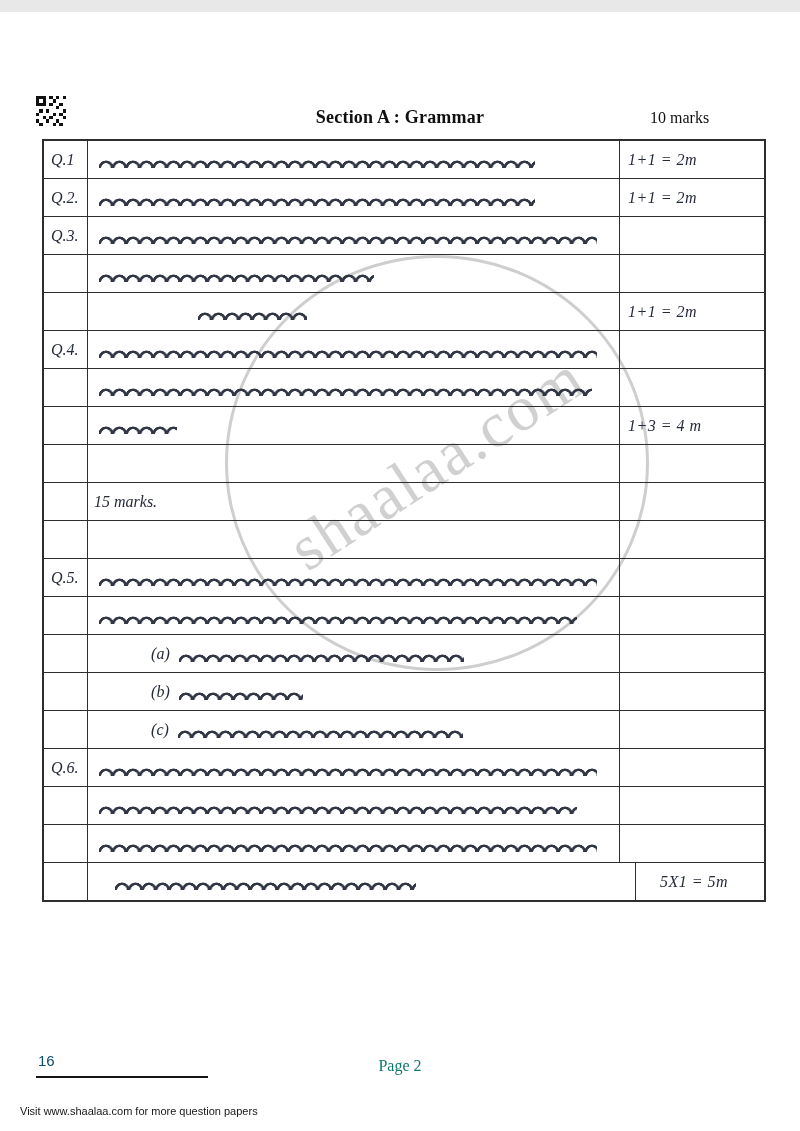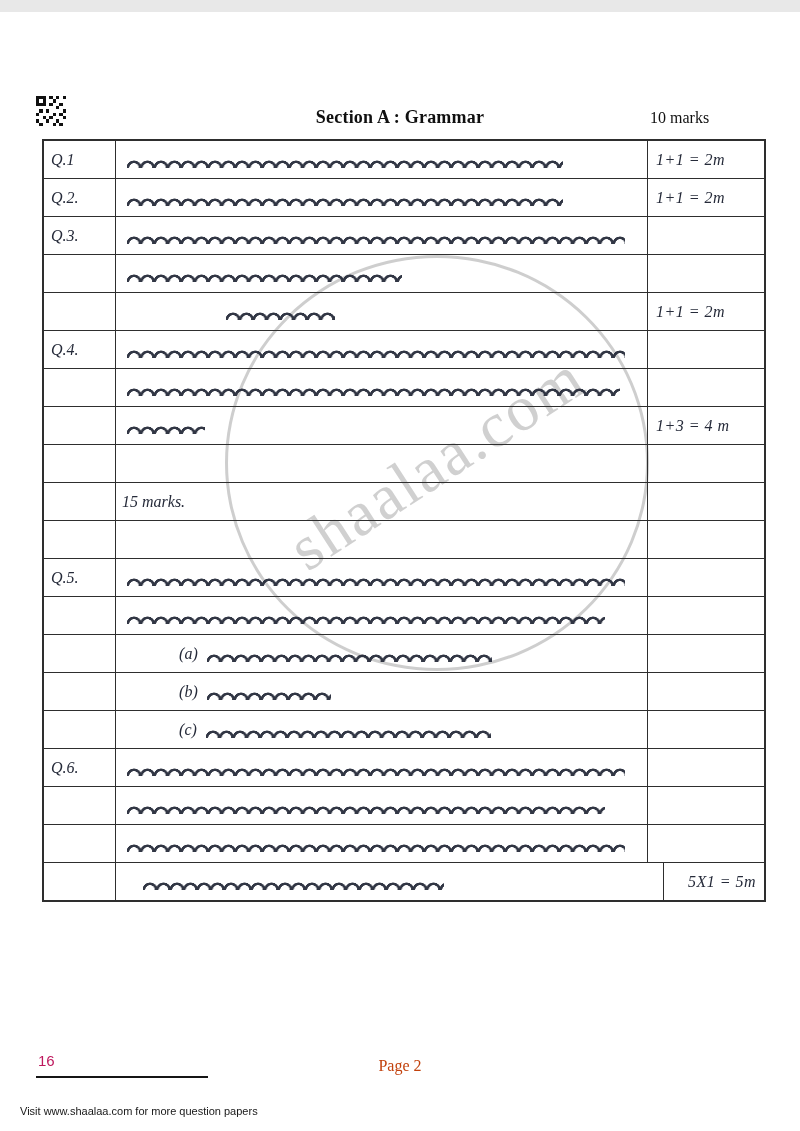--- a/index.html
+++ b/index.html
@@ -25,43 +25,43 @@
     position: absolute; left: 50%; top: 50%;
     transform: translate(-50%,-50%) rotate(-33deg);
     font-size: 64px; color: rgba(110,110,110,.32); letter-spacing: 2px; white-space: nowrap;
   }
 
   
   .table { position: absolute; left: 42px; top: 127px; width: 720px; z-index: 1; border: 2px solid #2e2e2e; background: transparent; }
   .row { display: flex; height: 37px; border-bottom: 1.6px solid #2e2e2e; }
   .row:last-child { border-bottom: none; gap: 16px; }
   .cell { box-sizing: border-box; }
-  .qcell { width: 72px; border-right: 1.6px solid #2e2e2e; display: flex; align-items: center; padding-left: 7px; }
+  .qcell { width: 44px; border-right: 1.6px solid #2e2e2e; display: flex; align-items: center; padding-left: 7px; }
   .ccell { width: 532px; border-right: 1.6px solid #2e2e2e; display: flex; align-items: center; padding: 0 6px; }
   .mcell { flex: 1; display: flex; align-items: center; padding-left: 8px; font-size: 15.5px; letter-spacing: .5px; }
 
   .hand { font-family: "Liberation Serif", serif; font-style: italic; color: var(--ink); font-size: 16px; }
   .prefix { margin-right: 9px; flex: 0 0 auto; }
 
   
   .scribble {
     height: 17px; flex: 0 0 auto;
     background-image: radial-gradient(circle at 7px 17px,
       rgba(0,0,0,0) 4.6px, var(--ink) 5px, var(--ink) 7.3px, rgba(0,0,0,0) 7.7px);
     background-size: 13.5px 17px; background-repeat: repeat-x; opacity: .95;
   }
 
   .sectionb { justify-content: space-between; }
   .secb-title { font-size: 18px; font-weight: bold; }
   .secb-marks { font-size: 16px; padding-right: 4px; }
 
   
-  .sheet { position: absolute; left: 38px; top: 1040px; font-family: "Liberation Sans", sans-serif; font-size: 15px; color: #be185d; }
+  .sheet { position: absolute; left: 38px; top: 1040px; font-family: "Liberation Sans", sans-serif; font-size: 15px; color: #0c4a6e; }
   .sheetline { position: absolute; left: 36px; top: 1064px; width: 172px; height: 2px; background: #151515; }
-  .pageno { position: absolute; top: 1045px; left: 0; width: 100%; text-align: center; font-size: 16px; color: #c2410c; }
+  .pageno { position: absolute; top: 1045px; left: 0; width: 100%; text-align: center; font-size: 16px; color: #0f766e; }
   .promo { position: absolute; left: 20px; top: 1093px; font-family: "Liberation Sans", sans-serif; font-size: 11px; color: #171717; }
   .bottombar { position: absolute; left: 0; bottom: 0; width: 100%; height: 7px; background: #0b0b0b; }
 </style>
 </head>
 <body>
 
 <div class="page">
 
   <svg class="qr" viewBox="0 0 9 9" shape-rendering="crispEdges" xmlns="http://www.w3.org/2000/svg">
     <g fill="#111111">

